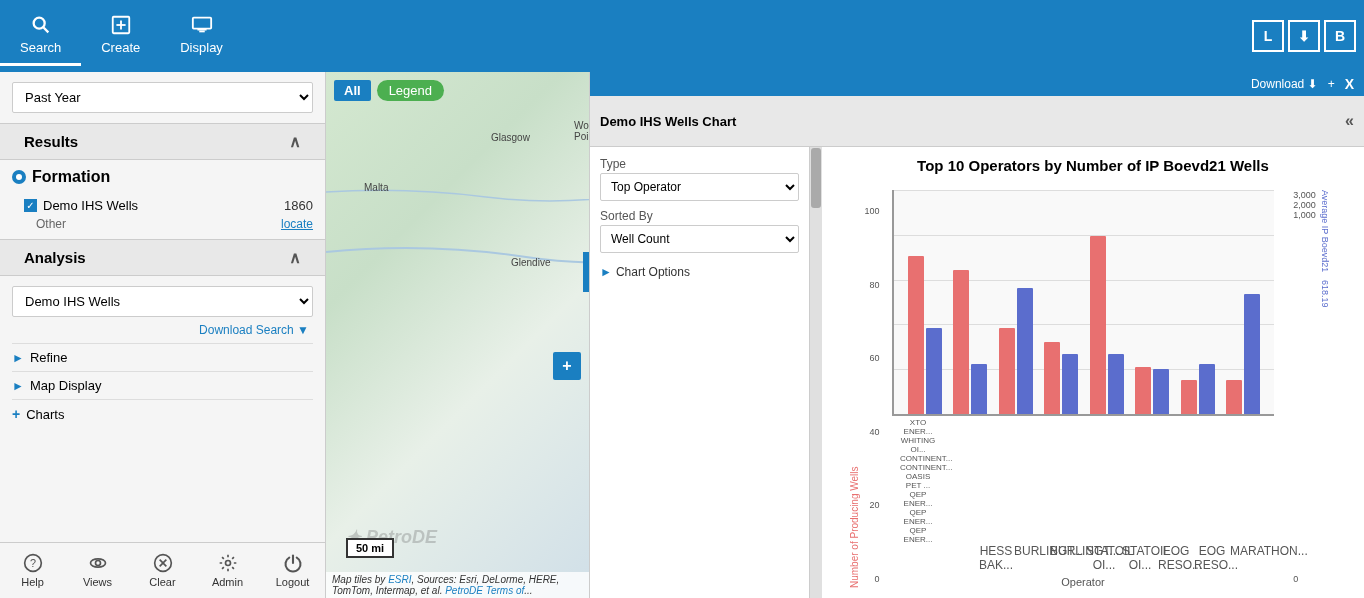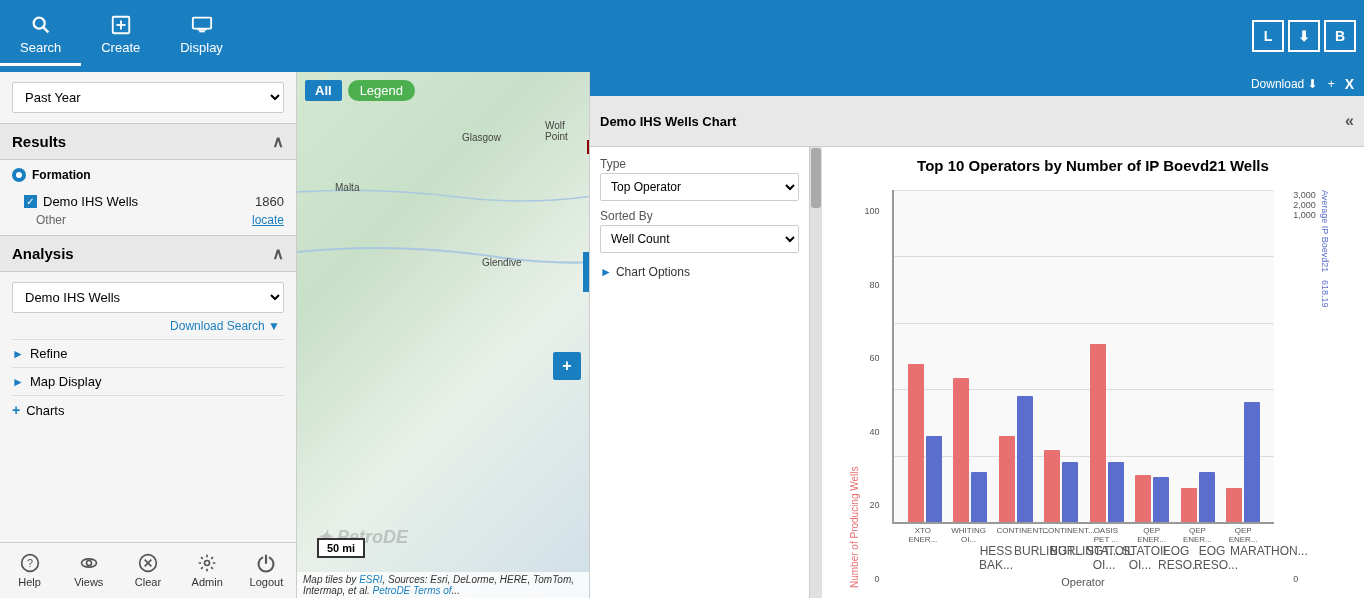--- a/index.html
+++ b/index.html
@@ -42,21 +42,21 @@
 
     
     .main-layout {
       display: flex;
       flex: 1;
       overflow: hidden;
     }
 
     
     .sidebar {
-      width: 297px;
+      width: 326px;
       background: #f5f5f5;
       display: flex;
       flex-direction: column;
       flex-shrink: 0;
       border-right: 1px solid #ccc;
       overflow-y: auto;
     }
 
     
     .sidebar-section { padding: 10px 12px; }
@@ -69,21 +69,21 @@
       font-size: 13px;
       cursor: pointer;
       border-radius: 2px;
     }
 
     .section-header {
       display: flex;
       align-items: center;
       justify-content: space-between;
       background: #e8e8e8;
-      padding: 8px 12px;
+      padding: 8px 24px;
       border-top: 1px solid #ccc;
       border-bottom: 1px solid #ccc;
       font-weight: bold;
       font-size: 15px;
       text-align: right;
     }
     .section-header .chevron { cursor: pointer; color: #555; font-size: 16px; }
 
     .formation-row {
       display: flex;
@@ -98,21 +98,21 @@
       background: #1a7fc1;
       flex-shrink: 0;
       display: flex; align-items: center; justify-content: center;
     }
     .radio-dot::after {
       content: '';
       width: 6px; height: 6px;
       border-radius: 50%;
       background: white;
     }
-    .formation-label { font-weight: bold; font-size: 12px; }
+    .formation-label { font-weight: bold; font-size: 16px; }
 
     .well-row {
       display: flex;
       align-items: center;
       padding: 4px 12px 2px 24px;
       gap: 6px;
     }
     .well-row .well-name { flex: 1; font-size: 13px; }
     .well-row .well-count { color: #333; font-size: 13px; }
     .well-other-row {
@@ -696,21 +696,21 @@
                   <div class="bar pink" style="height:34px;"></div>
                   <div class="bar blue" style="height:50px;"></div>
                 </div>
                 <div class="bar-group">
                   <div class="bar pink" style="height:34px;"></div>
                   <div class="bar blue" style="height:120px;"></div>
                 </div>
               </div>
             </div>
 
-            <div style="display:flex;justify-content:space-around;padding:2px 8px 0;font-size:8px;color:#555;">
+            <div style="display:flex;justify-content:space-around;padding:2px 8px 0;font-size:8px;color:#555;flex-direction:column;">
               <div style="text-align:center;width:36px;">XTO ENER...</div>
               <div style="text-align:center;width:36px;">WHITING OI...</div>
               <div style="text-align:center;width:36px;">CONTINENT...</div>
               <div style="text-align:center;width:36px;">CONTINENT...</div>
               <div style="text-align:center;width:36px;">OASIS PET ...</div>
               <div style="text-align:center;width:36px;">QEP ENER...</div>
               <div style="text-align:center;width:36px;">QEP ENER...</div>
               <div style="text-align:center;width:36px;">QEP ENER...</div>
             </div>
             <div style="display:flex;justify-content:flex-end;padding:0 8px 0;font-size:12px;color:#555;">

